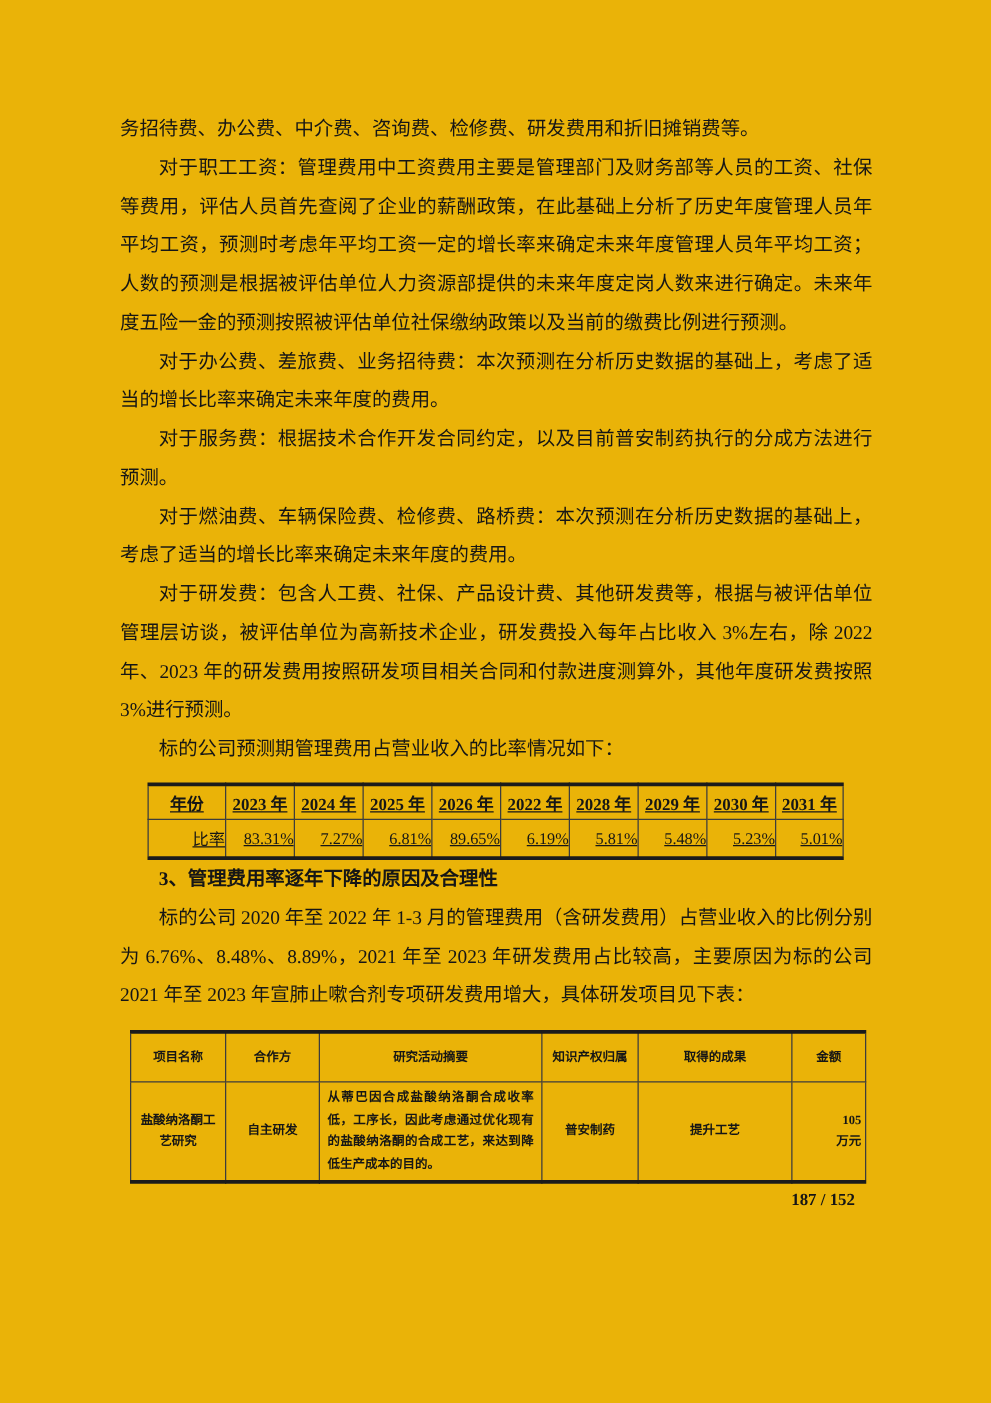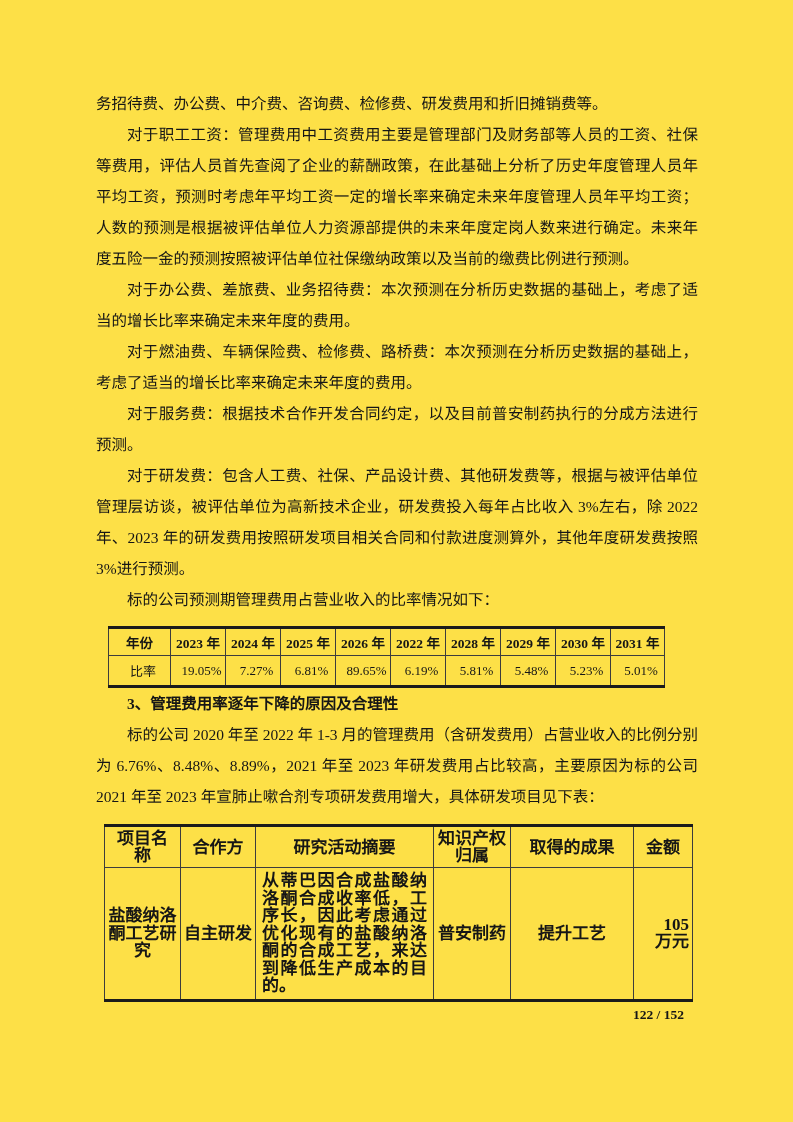--- a/index.html
+++ b/index.html
@@ -1,19 +1,19 @@
 <!DOCTYPE html>
 <html lang="zh-CN"><head>
 <meta charset="utf-8">
 <style>
   html,body { margin:0; padding:0; background:#ffffff; }
   .page {
     position:relative;
     width:793px; height:1122px;
-    background:#fde047;
+    background:#eab308;
     font-family:"Liberation Serif","DejaVu Serif",serif;
     color:#161616;
     overflow:hidden;
     box-sizing:border-box;
   }
   .content {
     position:absolute;
     left:96px; top:88px;
     width:602px;
   }
@@ -32,43 +32,44 @@
     line-height:31px;
     text-indent:2em;
     font-weight:bold;
   }
 
   
   table.t1 {
     border-collapse:collapse;
     table-layout:fixed;
     width:556px;
-    margin:11px 0 0 12px;
+    margin:11px 0 0 22px;
     border-top:3px solid #1b1b1b;
     border-bottom:3px solid #1b1b1b;
+    text-decoration:underline;
   }
   table.t1 th, table.t1 td { border:1px solid #3d3d3d; overflow:hidden; white-space:nowrap; }
   table.t1 th {
     font-size:13.5px; font-weight:bold; text-align:center;
     height:26px; padding:0 2px;
   }
   table.t1 td {
-    font-size:13px; font-weight:normal; text-align:center;
+    font-size:13px; font-weight:normal; text-align:right;
     height:29px; padding:0 0 0 7px;
   }
 
   
   table.t2 {
     border-collapse:collapse;
     table-layout:fixed;
     width:588px;
     margin:12px 0 0 8px;
     border-top:3px solid #1b1b1b;
     border-bottom:3px solid #1b1b1b;
-    font-size:17px;
+    font-size:10px;
   }
   table.t2 th, table.t2 td { border:1px solid #3d3d3d; vertical-align:middle;font-weight:bold; }
   table.t2 th {
     font-weight:bold; text-align:center;
     line-height:17px; padding:3px 4px; height:32px;
   }
   table.t2 td {
     text-align:center;
     line-height:17.5px; padding:4px 3px;
   }
@@ -88,22 +89,22 @@
 </style>
 </head>
 <body>
 
 <div class="page">
   <div class="content">
 
     <p class="para noindent">务招待费、办公费、中介费、咨询费、检修费、研发费用和折旧摊销费等。</p>
     <p class="para">对于职工工资：管理费用中工资费用主要是管理部门及财务部等人员的工资、社保等费用，评估人员首先查阅了企业的薪酬政策，在此基础上分析了历史年度管理人员年平均工资，预测时考虑年平均工资一定的增长率来确定未来年度管理人员年平均工资；人数的预测是根据被评估单位人力资源部提供的未来年度定岗人数来进行确定。未来年度五险一金的预测按照被评估单位社保缴纳政策以及当前的缴费比例进行预测。</p>
     <p class="para">对于办公费、差旅费、业务招待费：本次预测在分析历史数据的基础上，考虑了适当的增长比率来确定未来年度的费用。</p>
+    <p class="para">对于服务费：根据技术合作开发合同约定，以及目前普安制药执行的分成方法进行预测。</p>
     <p class="para">对于燃油费、车辆保险费、检修费、路桥费：本次预测在分析历史数据的基础上，考虑了适当的增长比率来确定未来年度的费用。</p>
-    <p class="para">对于服务费：根据技术合作开发合同约定，以及目前普安制药执行的分成方法进行预测。</p>
     <p class="para">对于研发费：包含人工费、社保、产品设计费、其他研发费等，根据与被评估单位管理层访谈，被评估单位为高新技术企业，研发费投入每年占比收入 3%左右，除 2022 年、2023 年的研发费用按照研发项目相关合同和付款进度测算外，其他年度研发费按照 3%进行预测。</p>
     <p class="para">标的公司预测期管理费用占营业收入的比率情况如下：</p>
 
     <table class="t1">
       <colgroup>
         <col style="width:62px">
         <col style="width:55px">
           <col style="width:55px">
           <col style="width:55px">
         <col style="width:55px">
@@ -121,21 +122,21 @@
           <th>2025 年</th>
           <th>2026 年</th>
           <th>2022 年</th>
           <th>2028 年</th>
           <th>2029 年</th>
           <th>2030 年</th>
           <th>2031 年</th>
         </tr>
         <tr>
           <td>比率</td>
-          <td>19.05%</td>
+          <td>83.31%</td>
           <td>7.27%</td>
           <td>6.81%</td>
           <td>89.65%</td>
           <td>6.19%</td>
           <td>5.81%</td>
           <td>5.48%</td>
           <td>5.23%</td>
           <td>5.01%</td>
         </tr>
       </tbody>
@@ -169,16 +170,16 @@
           <td>普安制药</td>
           <td>提升工艺</td>
           <td>
             <div class="amount-line">105</div>
             <div class="amount-line">万元</div>
           </td>
         </tr>
       </tbody>
     </table>
 
-    <div class="pageno">122 / 152</div>
+    <div class="pageno">187 / 152</div>
 
   </div>
 </div>
 
 </body></html>

